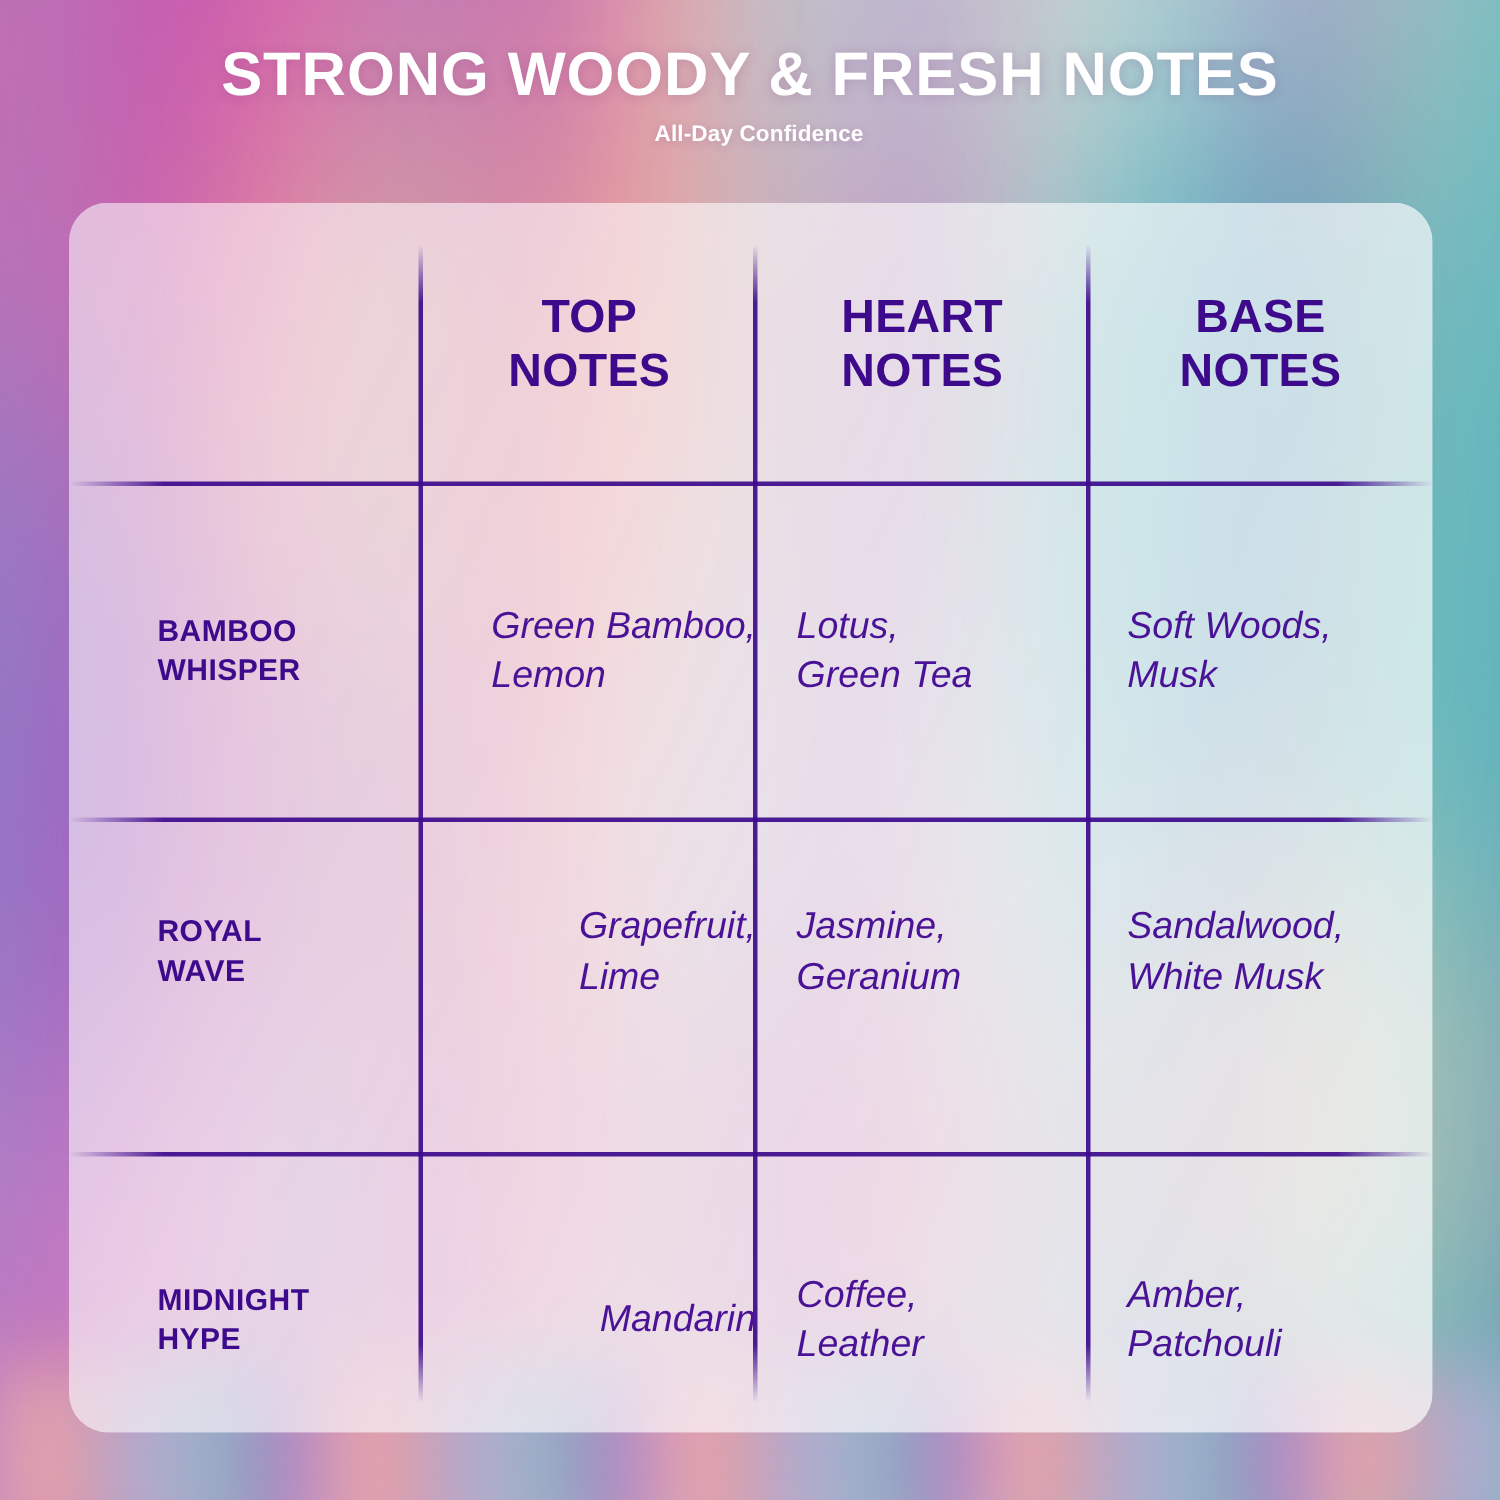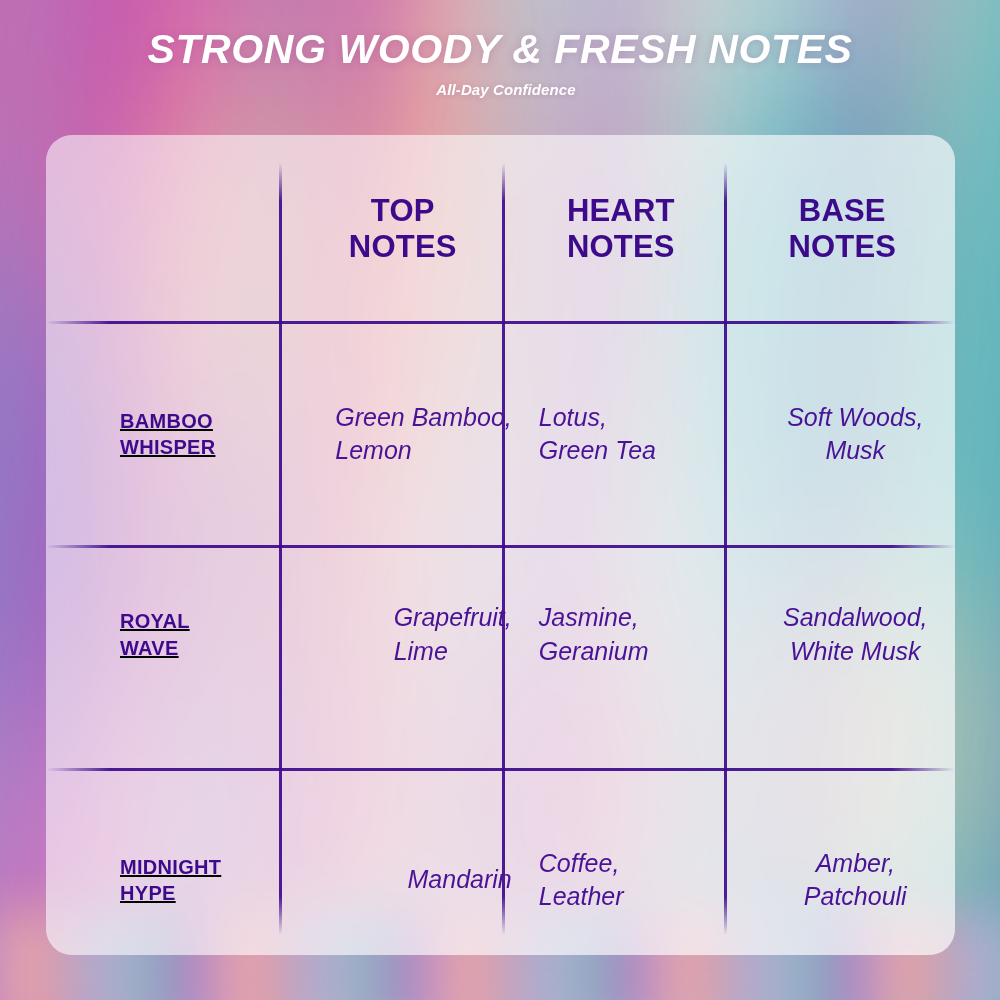--- a/index.html
+++ b/index.html
@@ -79,21 +79,20 @@
     filter: blur(26px);
     opacity: .95;
   }
 
   
   .header {
     position: absolute;
     left: 0; right: 0; top: 28px;
     text-align: center;
     z-index: 5;
-    font-style: italic;
   }
   .title {
     font-size: 41px;
     font-weight: bold;
     letter-spacing: 0.6px;
     color: #ffffff;
     line-height: 1.06;
     margin: 0;
     text-shadow: 0 1px 8px rgba(120,40,120,0.22);
   }
@@ -148,33 +147,33 @@
       rgba(60,10,140,0) 100%);
   }
 
   
   .table {
     position: absolute; inset: 0;
     z-index: 2;
   }
   .row {
     position: absolute;
-    left: 17px; right: 0;
+    left: 2px; right: 0;
     display: flex;
   }
   .cell {
     box-sizing: border-box;
     display: flex;
     flex-direction: column;
     justify-content: center;
   }
-  .c-label { width: 234px; padding-left: 57px; text-decoration: underline; }
+  .c-label { width: 234px; padding-left: 57px; }
   .c-top   { width: 223px; padding-left: 23px; align-items: flex-end; }
   .c-heart { width: 222px; padding-left: 27px; }
-  .c-base  { width: 230px; padding-left: 26px; text-align: center; }
+  .c-base  { width: 230px; padding-left: 26px; }
 
   .head-row { top: 0; height: 188px; align-items: center; }
   .head-cell {
     justify-content: center;
     align-items: center;
     padding-left: 0;
     text-align: center;
   }
   .head-text {
     font-size: 31px;

